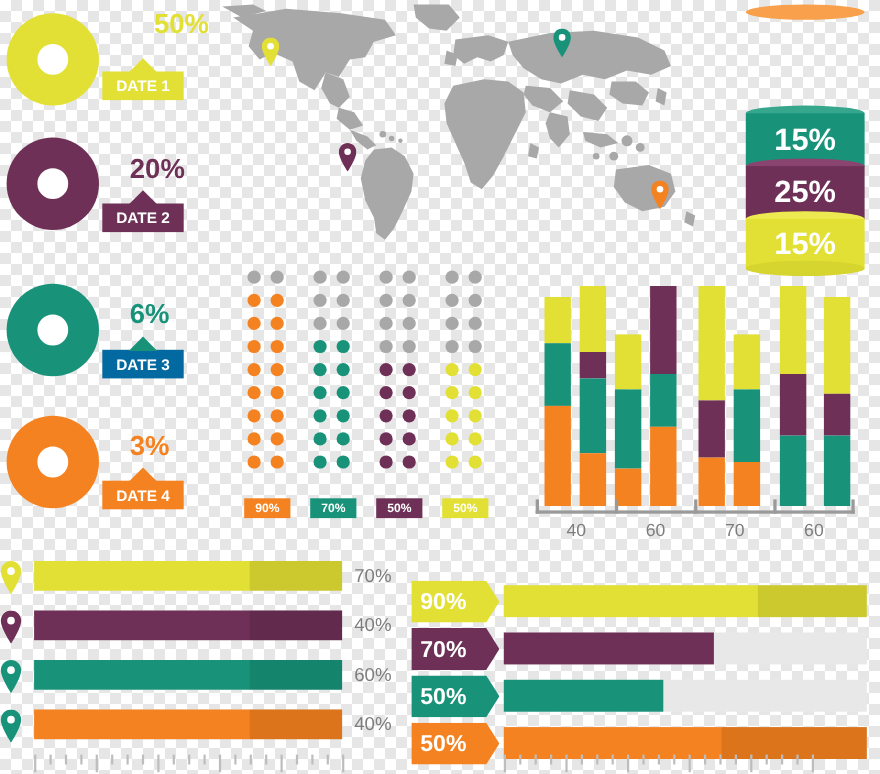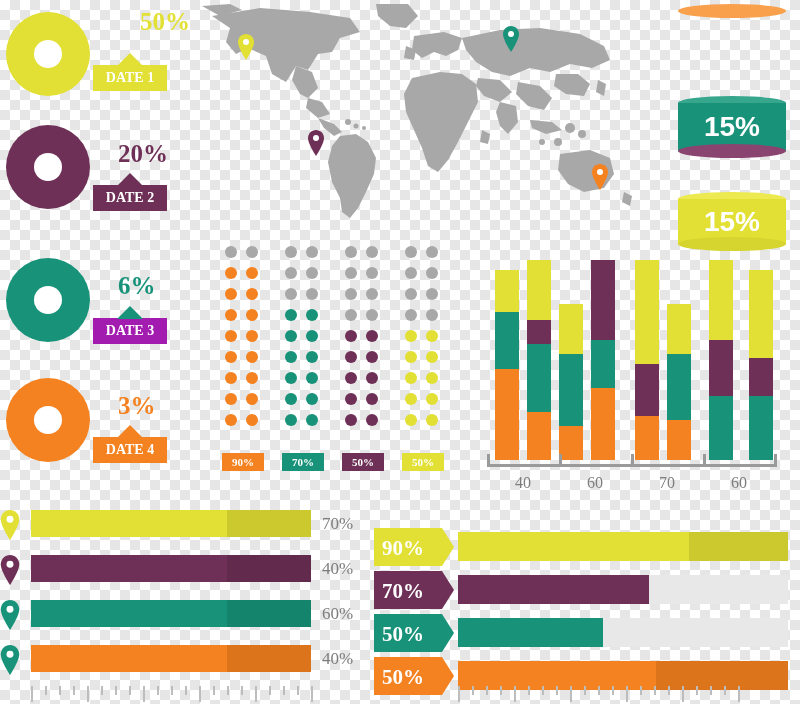--- a/index.html
+++ b/index.html
@@ -6,21 +6,21 @@
   body{
     width:800px;height:704px;position:relative;overflow:hidden;
     font-family:"Liberation Sans", sans-serif;
     background-color:#ffffff;
     background-image:
       linear-gradient(45deg,#e6e6e6 25%,transparent 25%,transparent 75%,#e6e6e6 75%),
       linear-gradient(45deg,#e6e6e6 25%,transparent 25%,transparent 75%,#e6e6e6 75%);
     background-size:20px 20px;
     background-position:0 0,10px 10px;
   }
-  .abs{position:absolute;font-family:Liberation Serif, serif;}
+  .abs{position:absolute;}
   
   .donut{border-radius:50%;display:block;}
   .donut-pct{position:absolute;font-size:25px;font-weight:bold;}
   .tagwrap{position:absolute;}
   .tag{position:relative;padding:5px 9px;font-size:14px;font-weight:bold;color:#fff;text-align:center;min-width:74px;box-sizing:border-box;}
   .tag .arrow{position:absolute;left:50%;transform:translateX(-50%);top:-12px;width:0;height:0;border-left:13px solid transparent;border-right:13px solid transparent;}
   
   .mapbox{position:absolute;left:200px;top:2px;width:450px;height:225px;}
   .pin{position:absolute;}
   
@@ -73,21 +73,21 @@
       <span>DATE 2</span>
     </div>
   </div>
 
   <div style="position:absolute;left:6px;top:258px;width:84px;height:84px;">
     <div class="donut" style="width:84px;height:84px;background:#18937a;"></div>
     <div class="donut" style="position:absolute;left:28px;top:28px;width:28px;height:28px;background:#ffffff;"></div>
   </div>
   <div class="donut-pct" style="left:118px;top:272px;color:#18937a;">6%</div>
   <div class="tagwrap" style="left:93px;top:318px;">
-    <div class="tag" style="background:#a21caf;">
+    <div class="tag" style="background:#0369a1;">
       <div class="arrow" style="border-bottom:13px solid #18937a;"></div>
       <span>DATE 3</span>
     </div>
   </div>
 
   <div style="position:absolute;left:6px;top:378px;width:84px;height:84px;">
     <div class="donut" style="width:84px;height:84px;background:#f58220;"></div>
     <div class="donut" style="position:absolute;left:28px;top:28px;width:28px;height:28px;background:#ffffff;"></div>
   </div>
   <div class="donut-pct" style="left:118px;top:392px;color:#f58220;">3%</div>
@@ -171,20 +171,23 @@
   </div>
 </div>
 
 <div class="cyl">
   <div class="cylcap" style="top:0;background:#f9a04c;"></div>
   <div class="cylcap" style="top:92px;background:#36a68d;"></div>
   <div class="cylseg" style="top:99px;height:48px;background:#18937a;">
     <span>15%</span>
   </div>
   <div class="cylcap" style="top:140px;background:#8a4470;"></div>
+  <div class="cylseg" style="top:147px;height:48px;background:#6e3056;">
+    <span>25%</span>
+  </div>
   <div class="cylcap" style="top:188px;background:#ecea50;"></div>
   <div class="cylseg" style="top:195px;height:45px;background:#e2e034;">
     <span>15%</span>
   </div>
   <div class="cylcap" style="top:233px;background:#d6d42e;"></div>
 </div>
 
 <div class="abs" style="left:222px;top:246px;width:225px;height:235px;">
 
   <div class="dotcol" style="left:0;top:0;width:42px;height:205px;">

